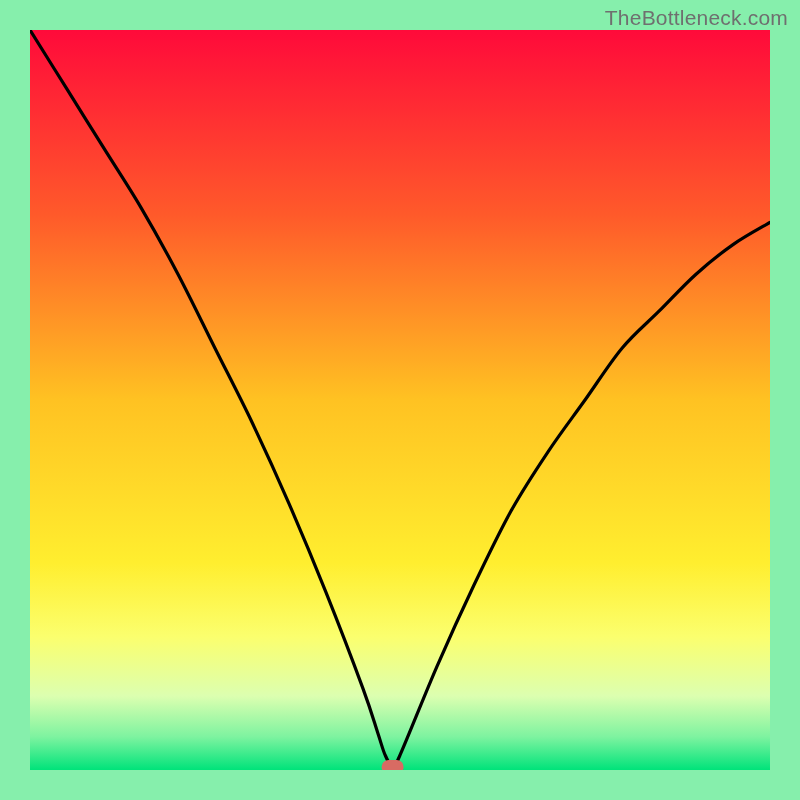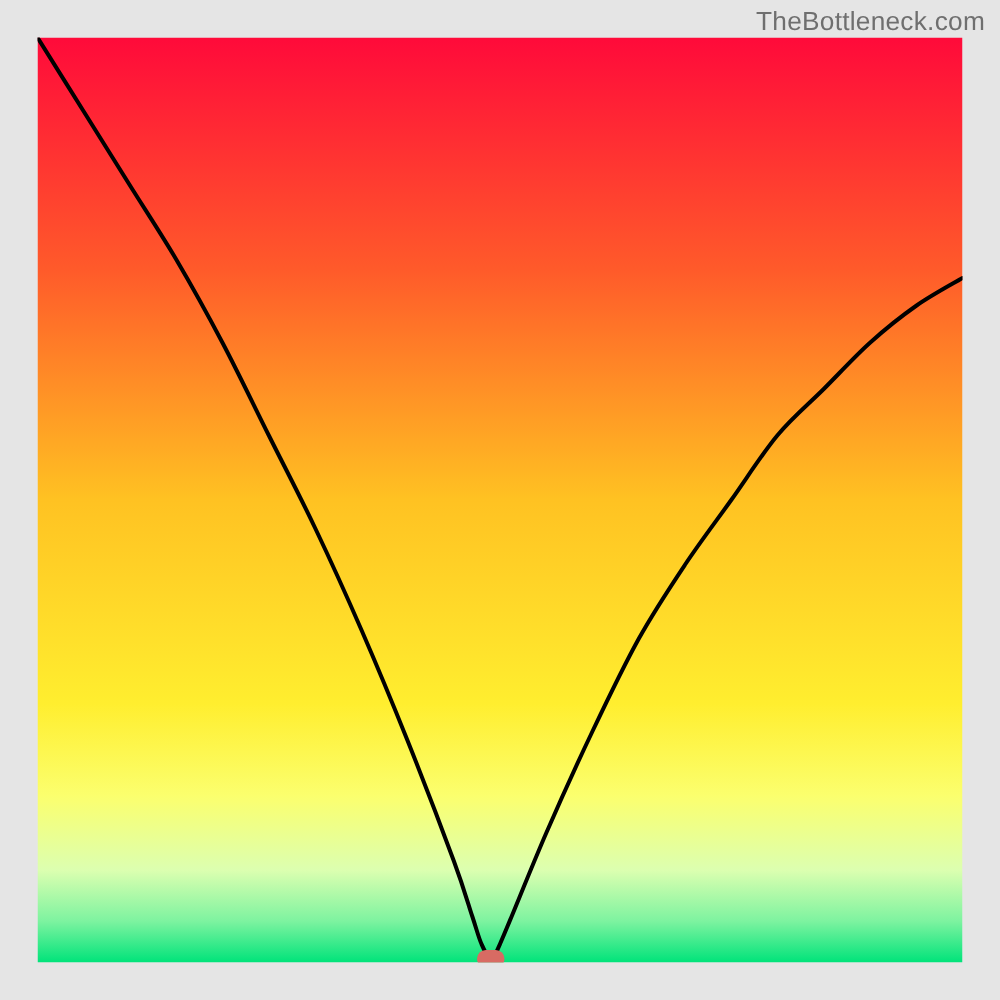--- a/index.html
+++ b/index.html
@@ -8,21 +8,21 @@
     width: 800px;
     height: 800px;
     background: #000;
     overflow: hidden;
     font-family: Arial, Helvetica, sans-serif;
   }
   .outer {
     position: relative;
     width: 800px;
     height: 800px;
-    background: #e5e5e5;
+    background: #86efac;
     text-align: center;
   }
   .plot {
     position: absolute;
     left: 30px;
     top: 30px;
     width: 740px;
     height: 740px;
   }
   .plot svg {

